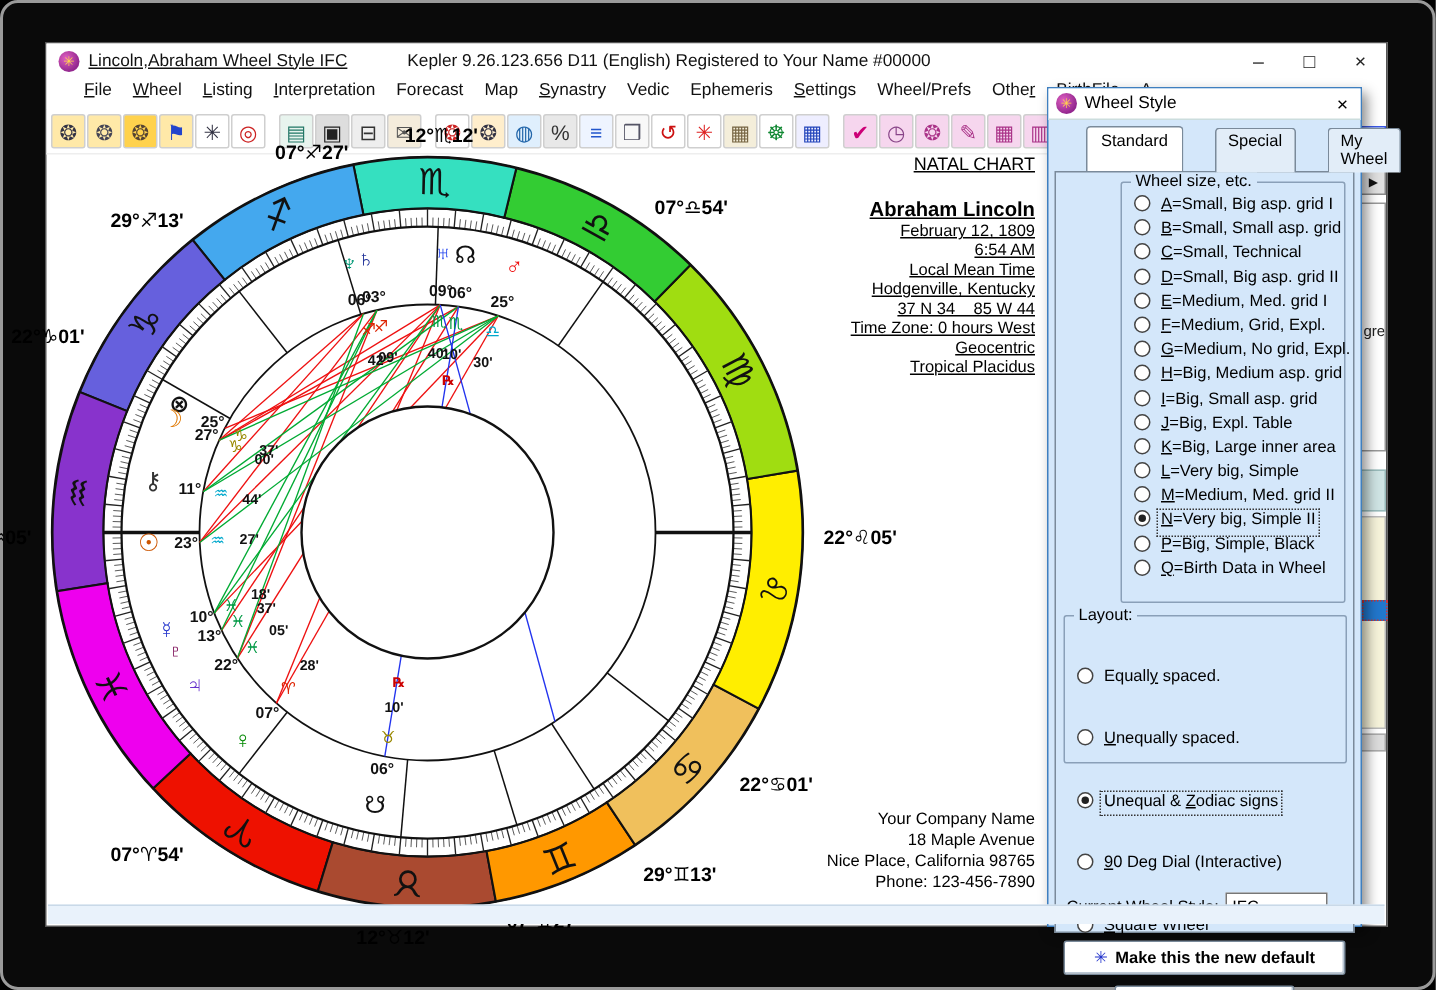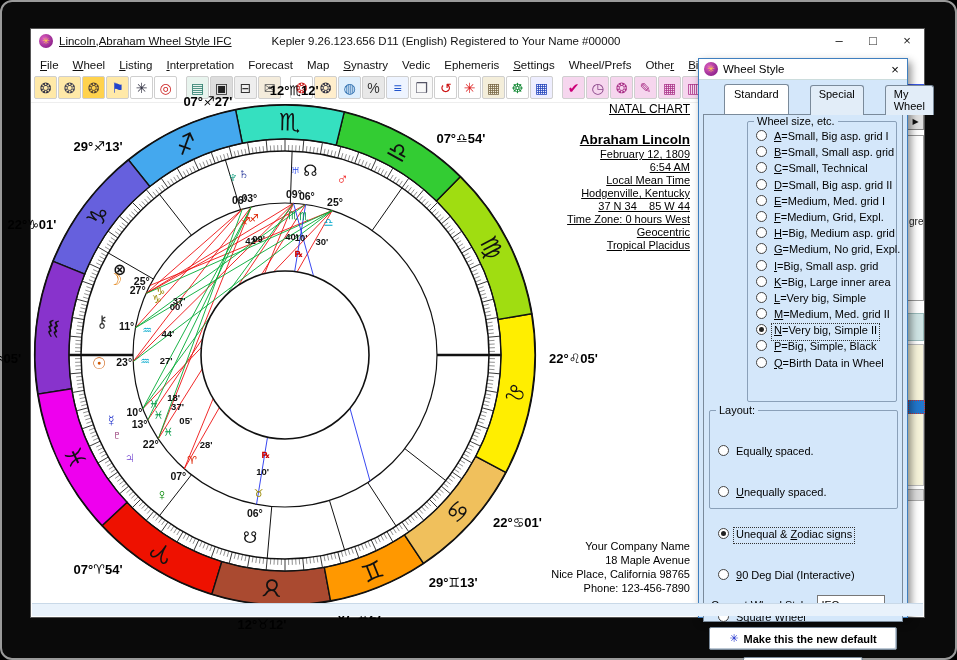--- a/index.html
+++ b/index.html
@@ -7,21 +7,21 @@
   .frame{position:absolute;inset:0;background:#0a0a0a;border:2px solid #9a9a9a;border-radius:12px;box-sizing:border-box;}
   .window{position:absolute;left:30px;top:28px;width:895px;height:590px;background:#fff;border:1px solid #555;box-sizing:border-box;}
   
   .titlebar{height:23px;display:flex;align-items:center;font-size:11.5px;color:#111;background:#fff;}
   .app-icon{width:14px;height:14px;border-radius:50%;background:radial-gradient(circle at 35% 35%,#e060c0,#93278f 70%);
     color:#ffd34d;font-size:9px;line-height:14px;text-align:center;margin:0 6px 0 8px;flex:0 0 auto;}
   .title-left{margin-right:40px;white-space:nowrap;text-decoration:underline;}
   .title-center{flex:1;white-space:nowrap;}
   .win-btn{width:34px;text-align:center;font-size:13px;color:#222;cursor:default;}
   
-  .menubar{height:21px;display:flex;align-items:flex-end;font-size:11.5px;padding-left:2px;background:#fff;}
+  .menubar{height:21px;display:flex;align-items:flex-start;font-size:11.5px;padding-left:18px;background:#fff;}
   .menu-item{padding:2px 7px;white-space:nowrap;color:#111;}
   
   .toolbar{height:29px;display:flex;align-items:center;background:#fff;padding-left:3px;border-bottom:1px solid #eee;}
   .tb-group{display:flex;gap:1px;margin-right:9px;}
   .tb-icon{width:23px;height:23px;border:1px solid #cfcfcf;border-radius:2px;display:flex;align-items:center;justify-content:center;
     font-size:14px;line-height:1;box-sizing:border-box;}
   
   .natal-info{position:absolute;top:74px;right:234px;text-align:right;font-size:11px;line-height:13px;color:#000;text-decoration:underline;}
   .natal-info .hdr{font-size:12px;margin-bottom:16px;}
   .natal-info .nm{font-weight:bold;font-size:13.5px;line-height:16px;}
@@ -705,29 +705,33 @@
             <div class="radio-row">
               <span class="rb"></span>
               <span class="lbl"><u>E</u>=Medium, Med. grid I</span>
             </div>
             <div class="radio-row">
               <span class="rb"></span>
               <span class="lbl"><u>F</u>=Medium, Grid,  Expl.</span>
             </div>
             <div class="radio-row">
               <span class="rb"></span>
+              <span class="lbl"><u>G</u>=Medium, No grid, Expl.</span>
+            </div>
+            <div class="radio-row">
+              <span class="rb"></span>
               <span class="lbl"><u>H</u>=Big, Medium asp. grid</span>
             </div>
             <div class="radio-row">
               <span class="rb"></span>
-              <span class="lbl"><u>G</u>=Medium, No grid, Expl.</span>
-            </div>
-            <div class="radio-row">
-              <span class="rb"></span>
               <span class="lbl"><u>I</u>=Big, Small asp. grid</span>
+            </div>
+            <div class="radio-row">
+              <span class="rb"></span>
+              <span class="lbl"><u>J</u>=Big, Expl. Table</span>
             </div>
             <div class="radio-row">
               <span class="rb"></span>
               <span class="lbl"><u>K</u>=Big, Large inner area</span>
             </div>
             <div class="radio-row">
               <span class="rb"></span>
               <span class="lbl"><u>L</u>=Very big, Simple</span>
             </div>
             <div class="radio-row">

